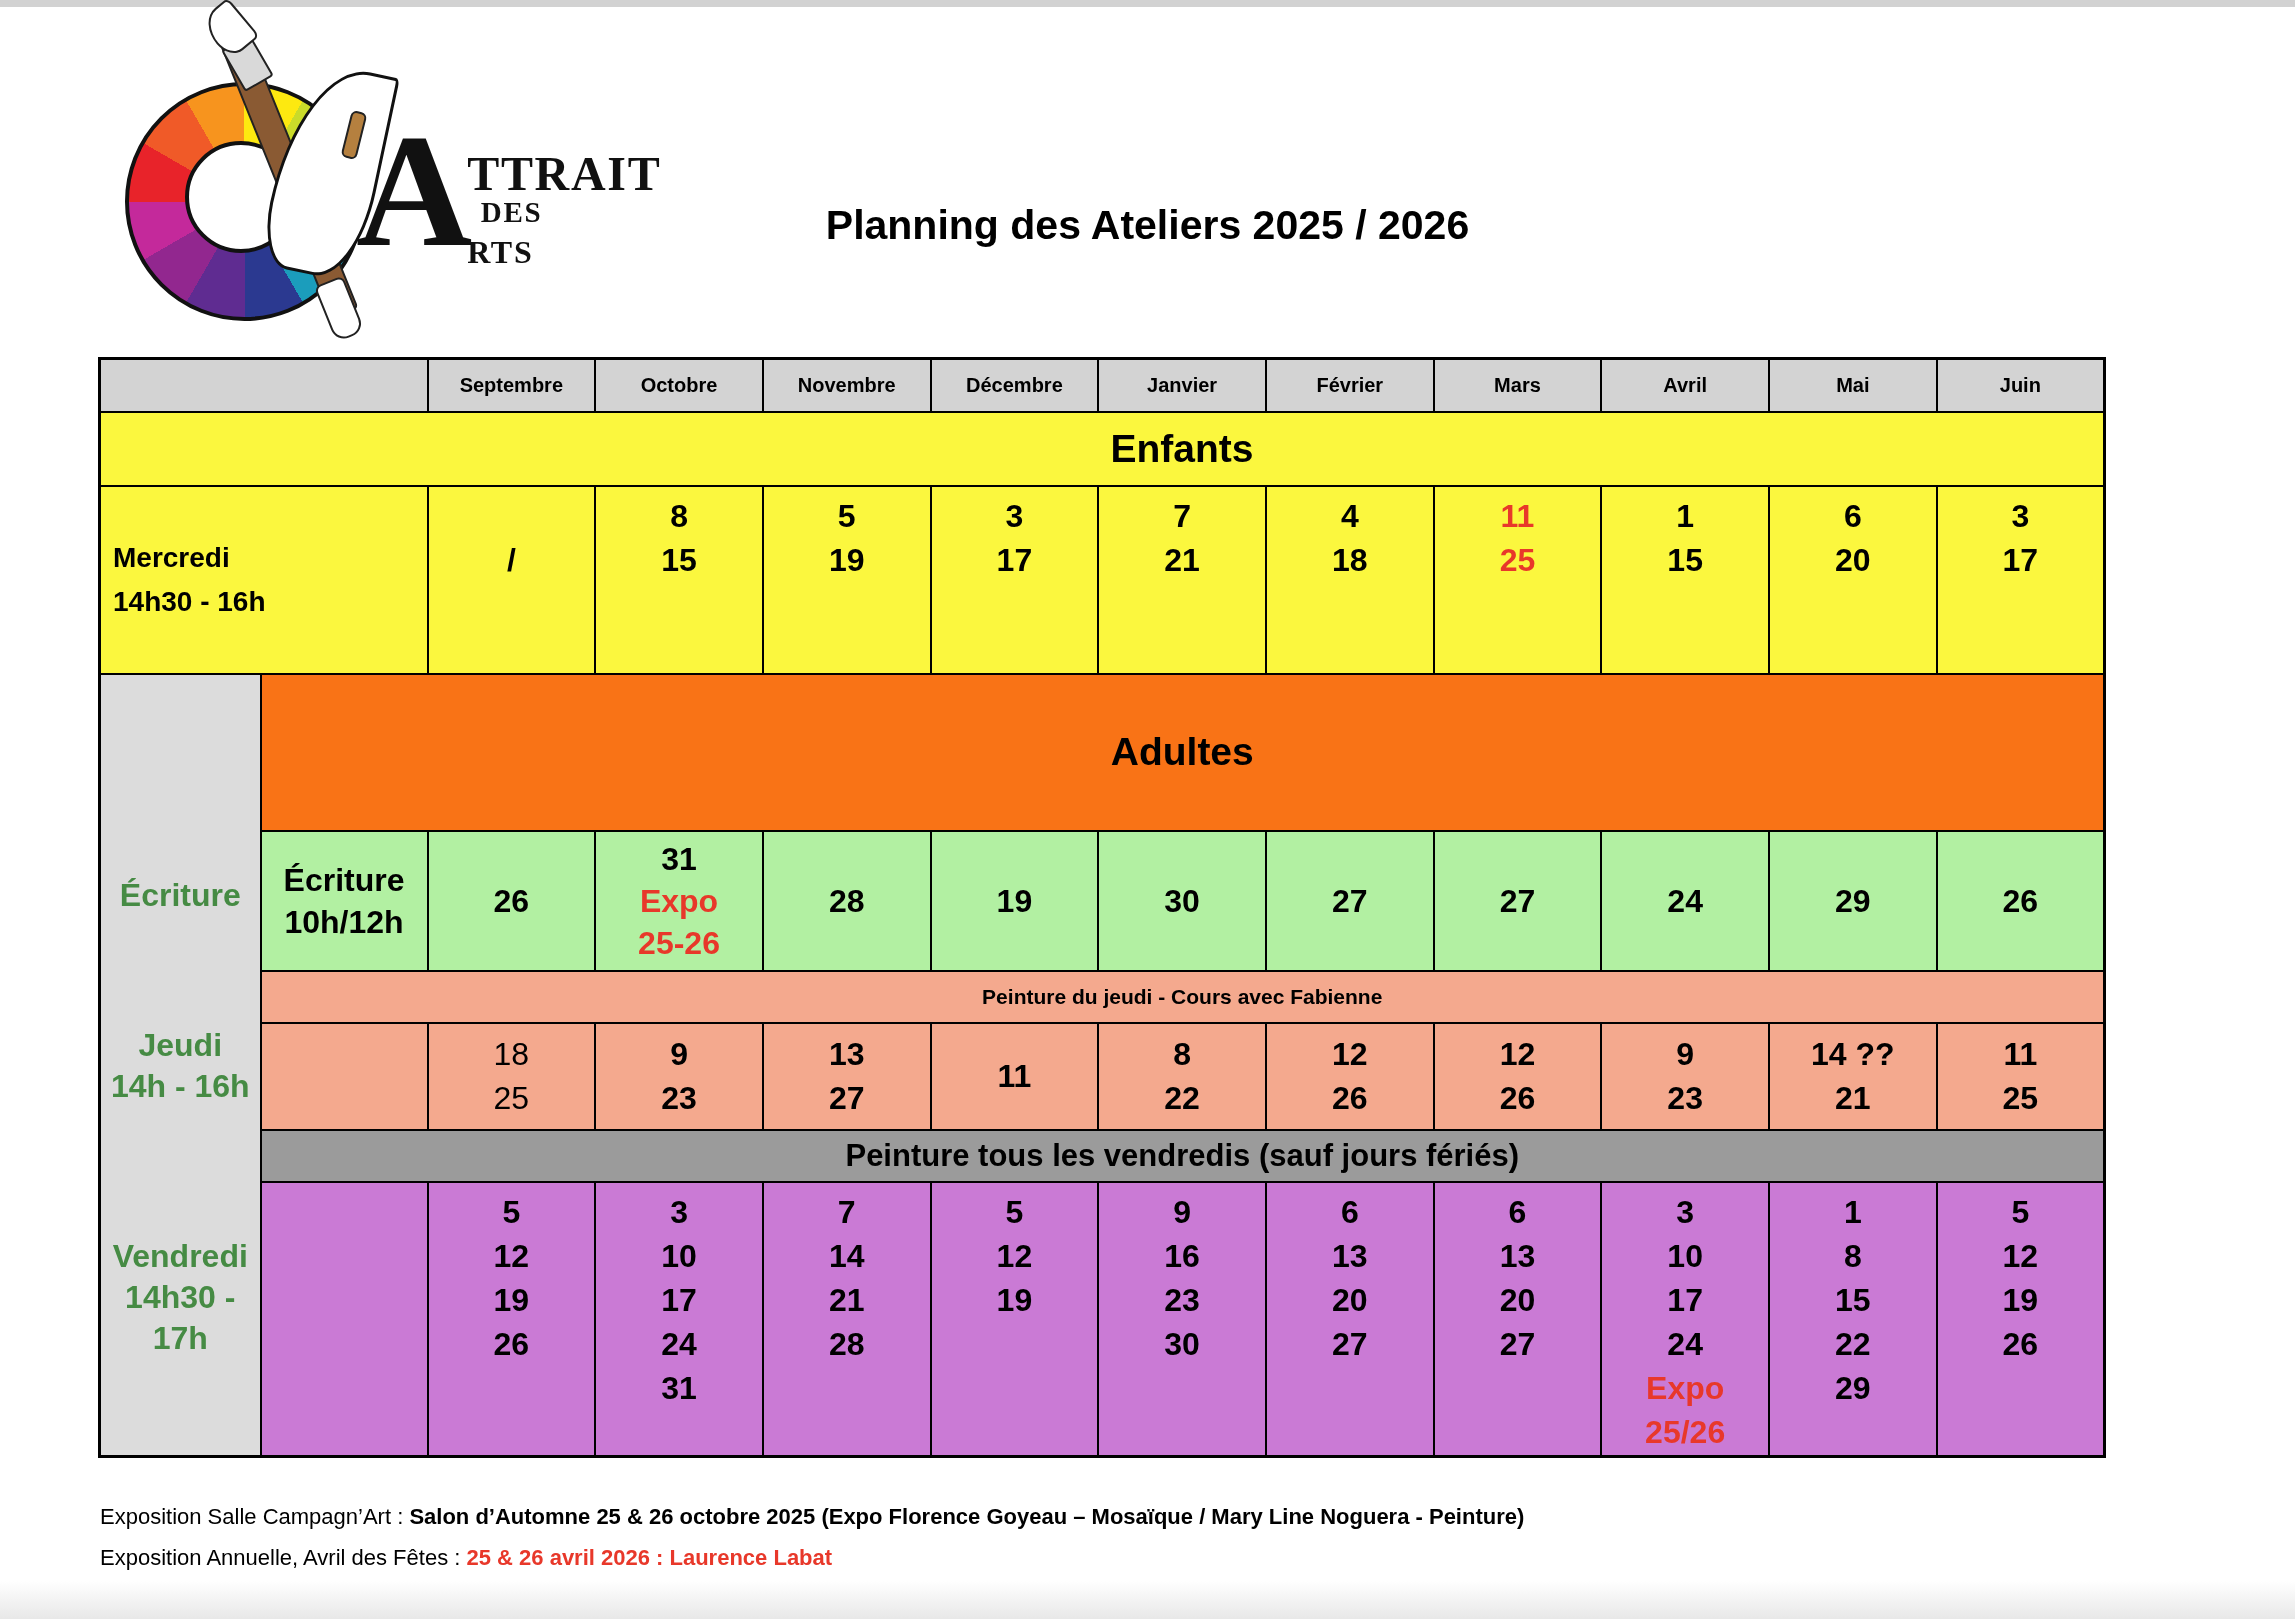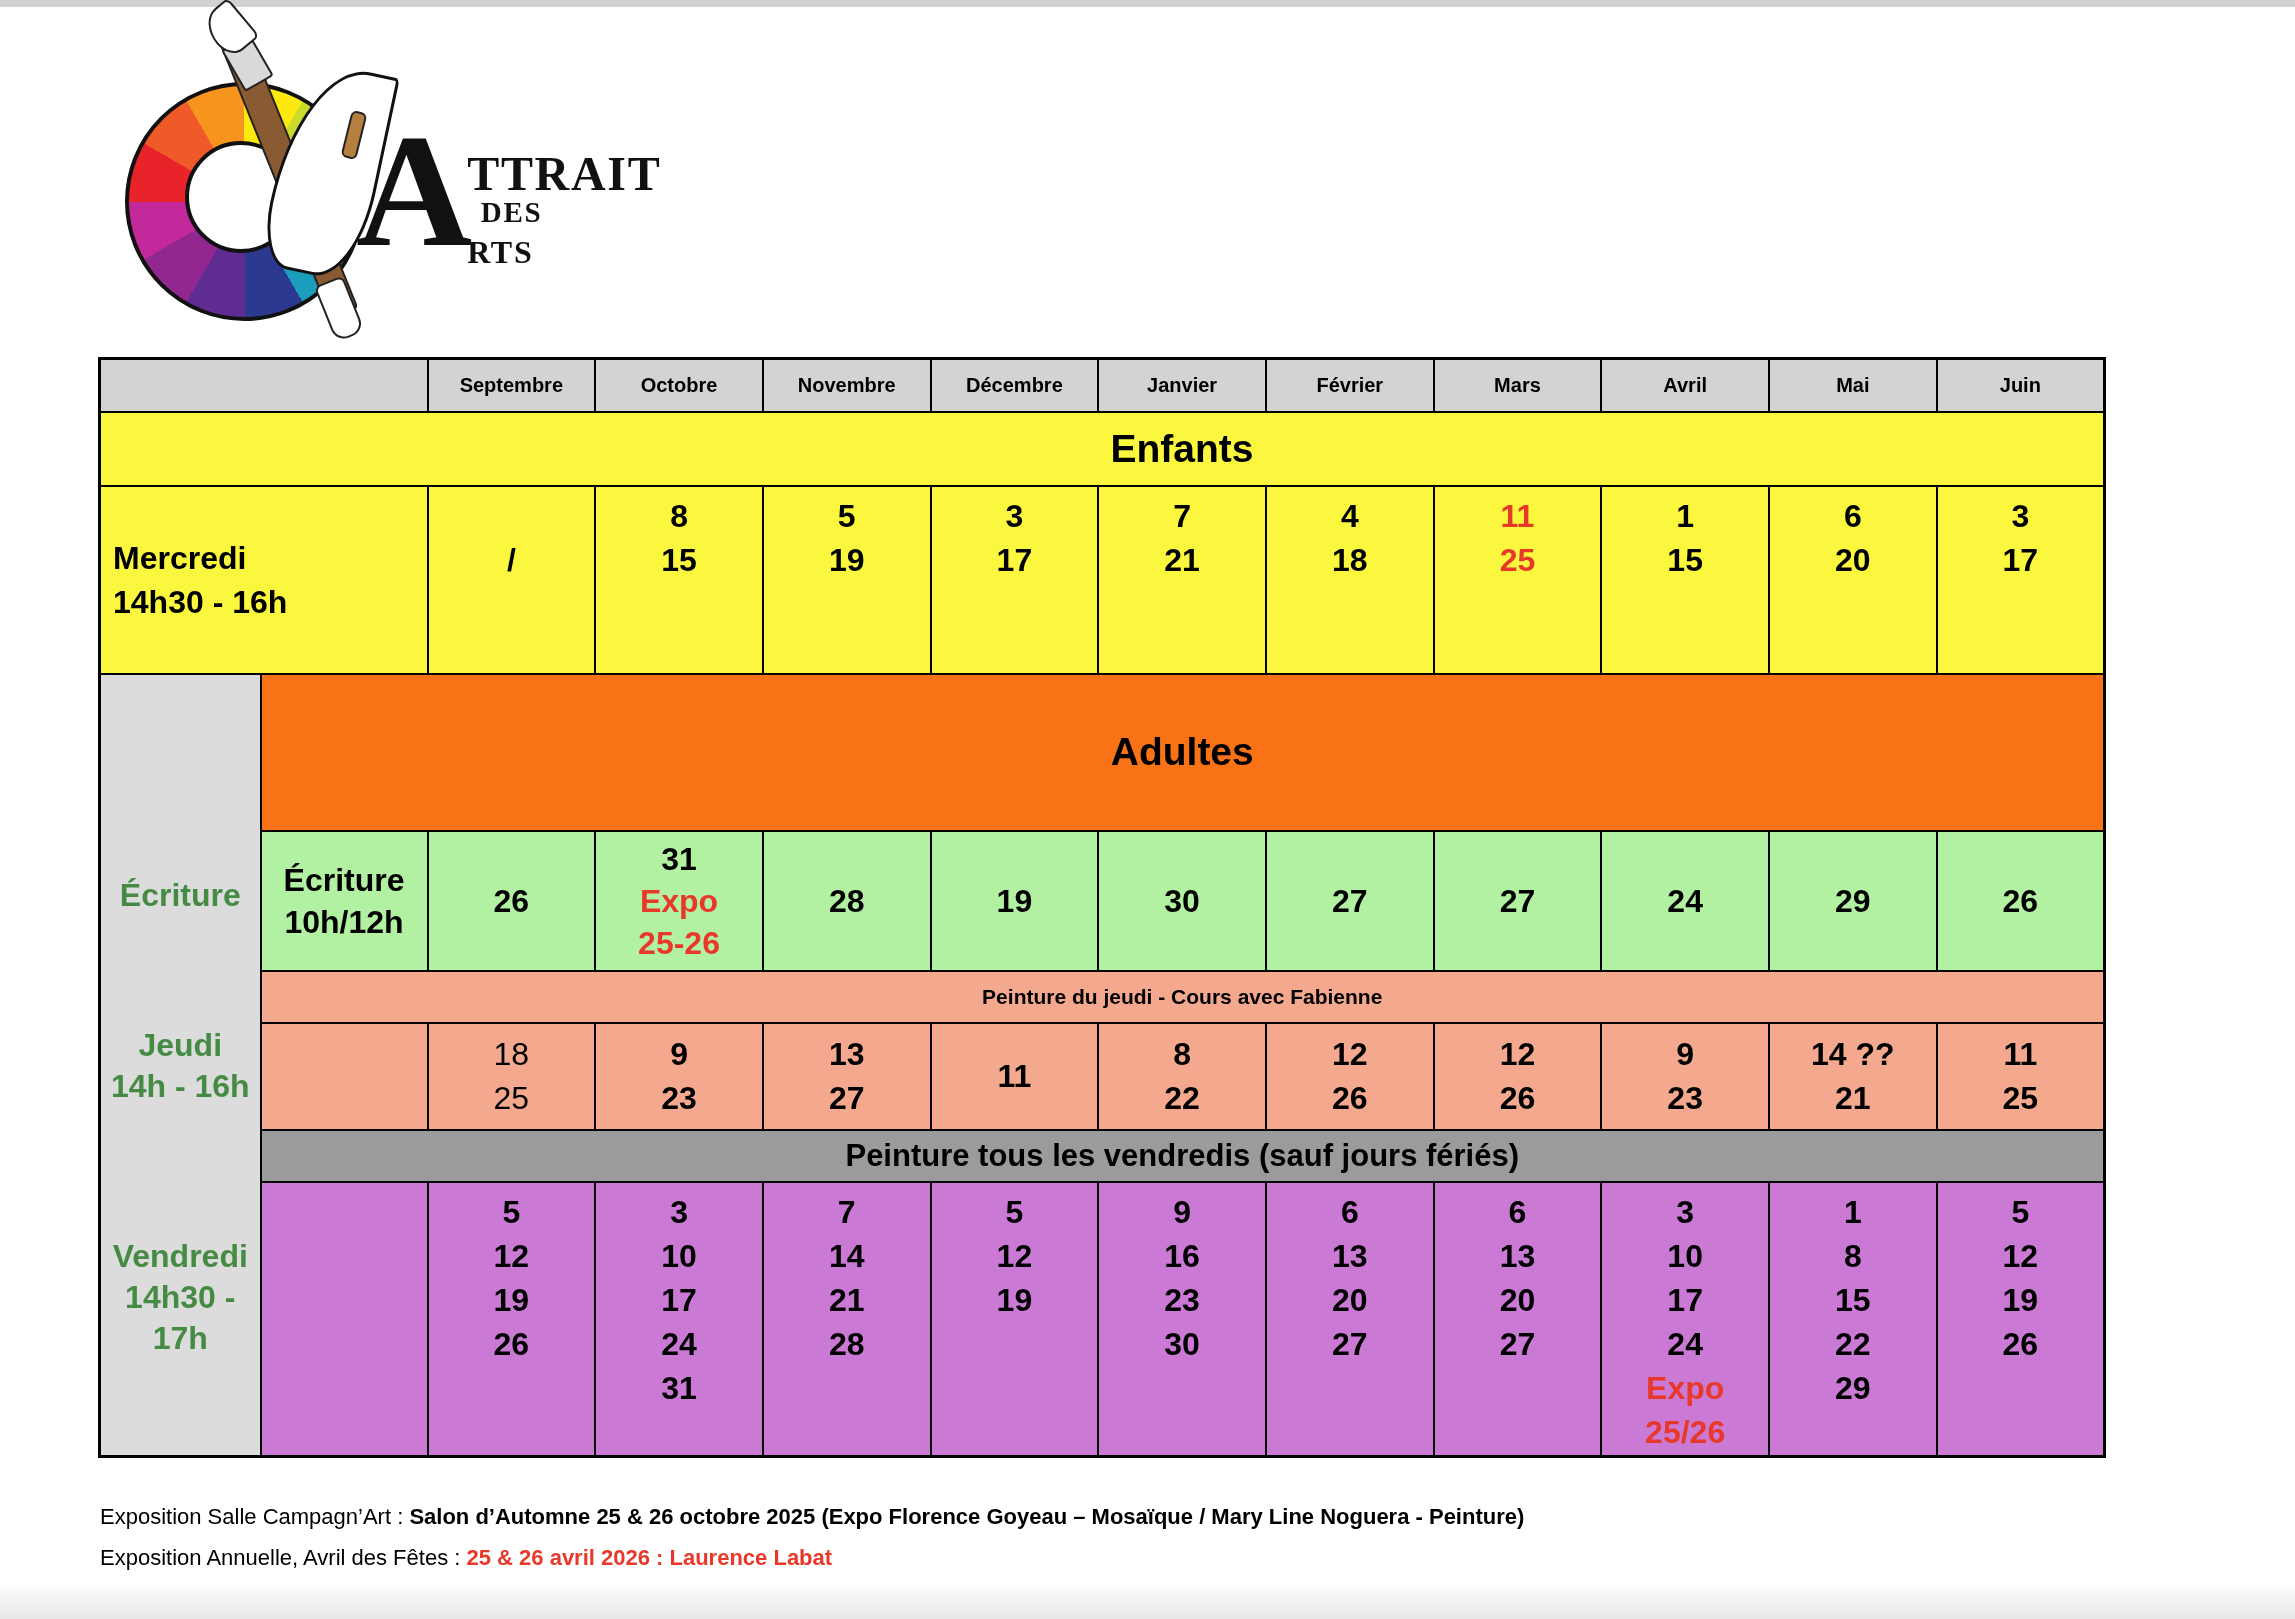--- a/index.html
+++ b/index.html
@@ -52,21 +52,21 @@
   .r-months td{height:49px;background:#d3d3d3;font-size:20px;font-weight:700;}
   .r-enf-band td{height:70px;background:#fbf73e;font-size:39px;font-weight:700;padding-left:161px;}
   .r-merc td{height:178px;background:#fbf73e;}
   .band-adultes{height:153px;background:#f97316;font-size:39px;font-weight:700;}
   .r-ecr td{height:136px;background:#b2f0a2;}
   .r-jeu-band td{height:48px;background:#f4a98e;font-size:21px;font-weight:700;}
   .r-jeu td{height:103px;background:#f4a98e;}
   .r-ven-band td{height:48px;background:#9b9b9b;font-size:31px;font-weight:700;}
   .r-ven td{height:263px;background:#ca7ad5;}
 
-  .rowlabel{text-align:left !important;padding-left:12px;font-size:32px;font-weight:700;
+  .rowlabel{text-align:left !important;padding-left:12px;font-size:28px;font-weight:700;
      line-height:44px;white-space:pre-line;vertical-align:middle;}
   .first-ecr{font-size:32px;font-weight:700;line-height:42px;white-space:pre-line;
      vertical-align:middle;}
   td.dcell{font-size:32px;vertical-align:middle;}
   td.dcell span{display:block;white-space:pre-line;line-height:44px;font-weight:700;}
   .r-ecr td.dcell span{line-height:42px;}
   td.dcell .v-light{font-weight:400;}
   td.dcell .v-red{color:#e8382a;}
   td.top{vertical-align:top;padding-top:6.8px;}
 
@@ -101,20 +101,21 @@
     <div class="logo-text">
       <div class="big-a">A</div>
       <div class="small-lines">
         <div class="sl1">TTRAIT</div>
         <div class="sl2">DES</div>
         <div class="sl3">RTS</div>
       </div>
     </div>
   </div>
 
+  <div class="title">Planning des Ateliers 2025 / 2026</div>
 
   <table class="sched">
     <colgroup>
         <col style="width:161px">
         <col style="width:167px">
       <col>
         <col>
         <col>
         <col>
         <col>

